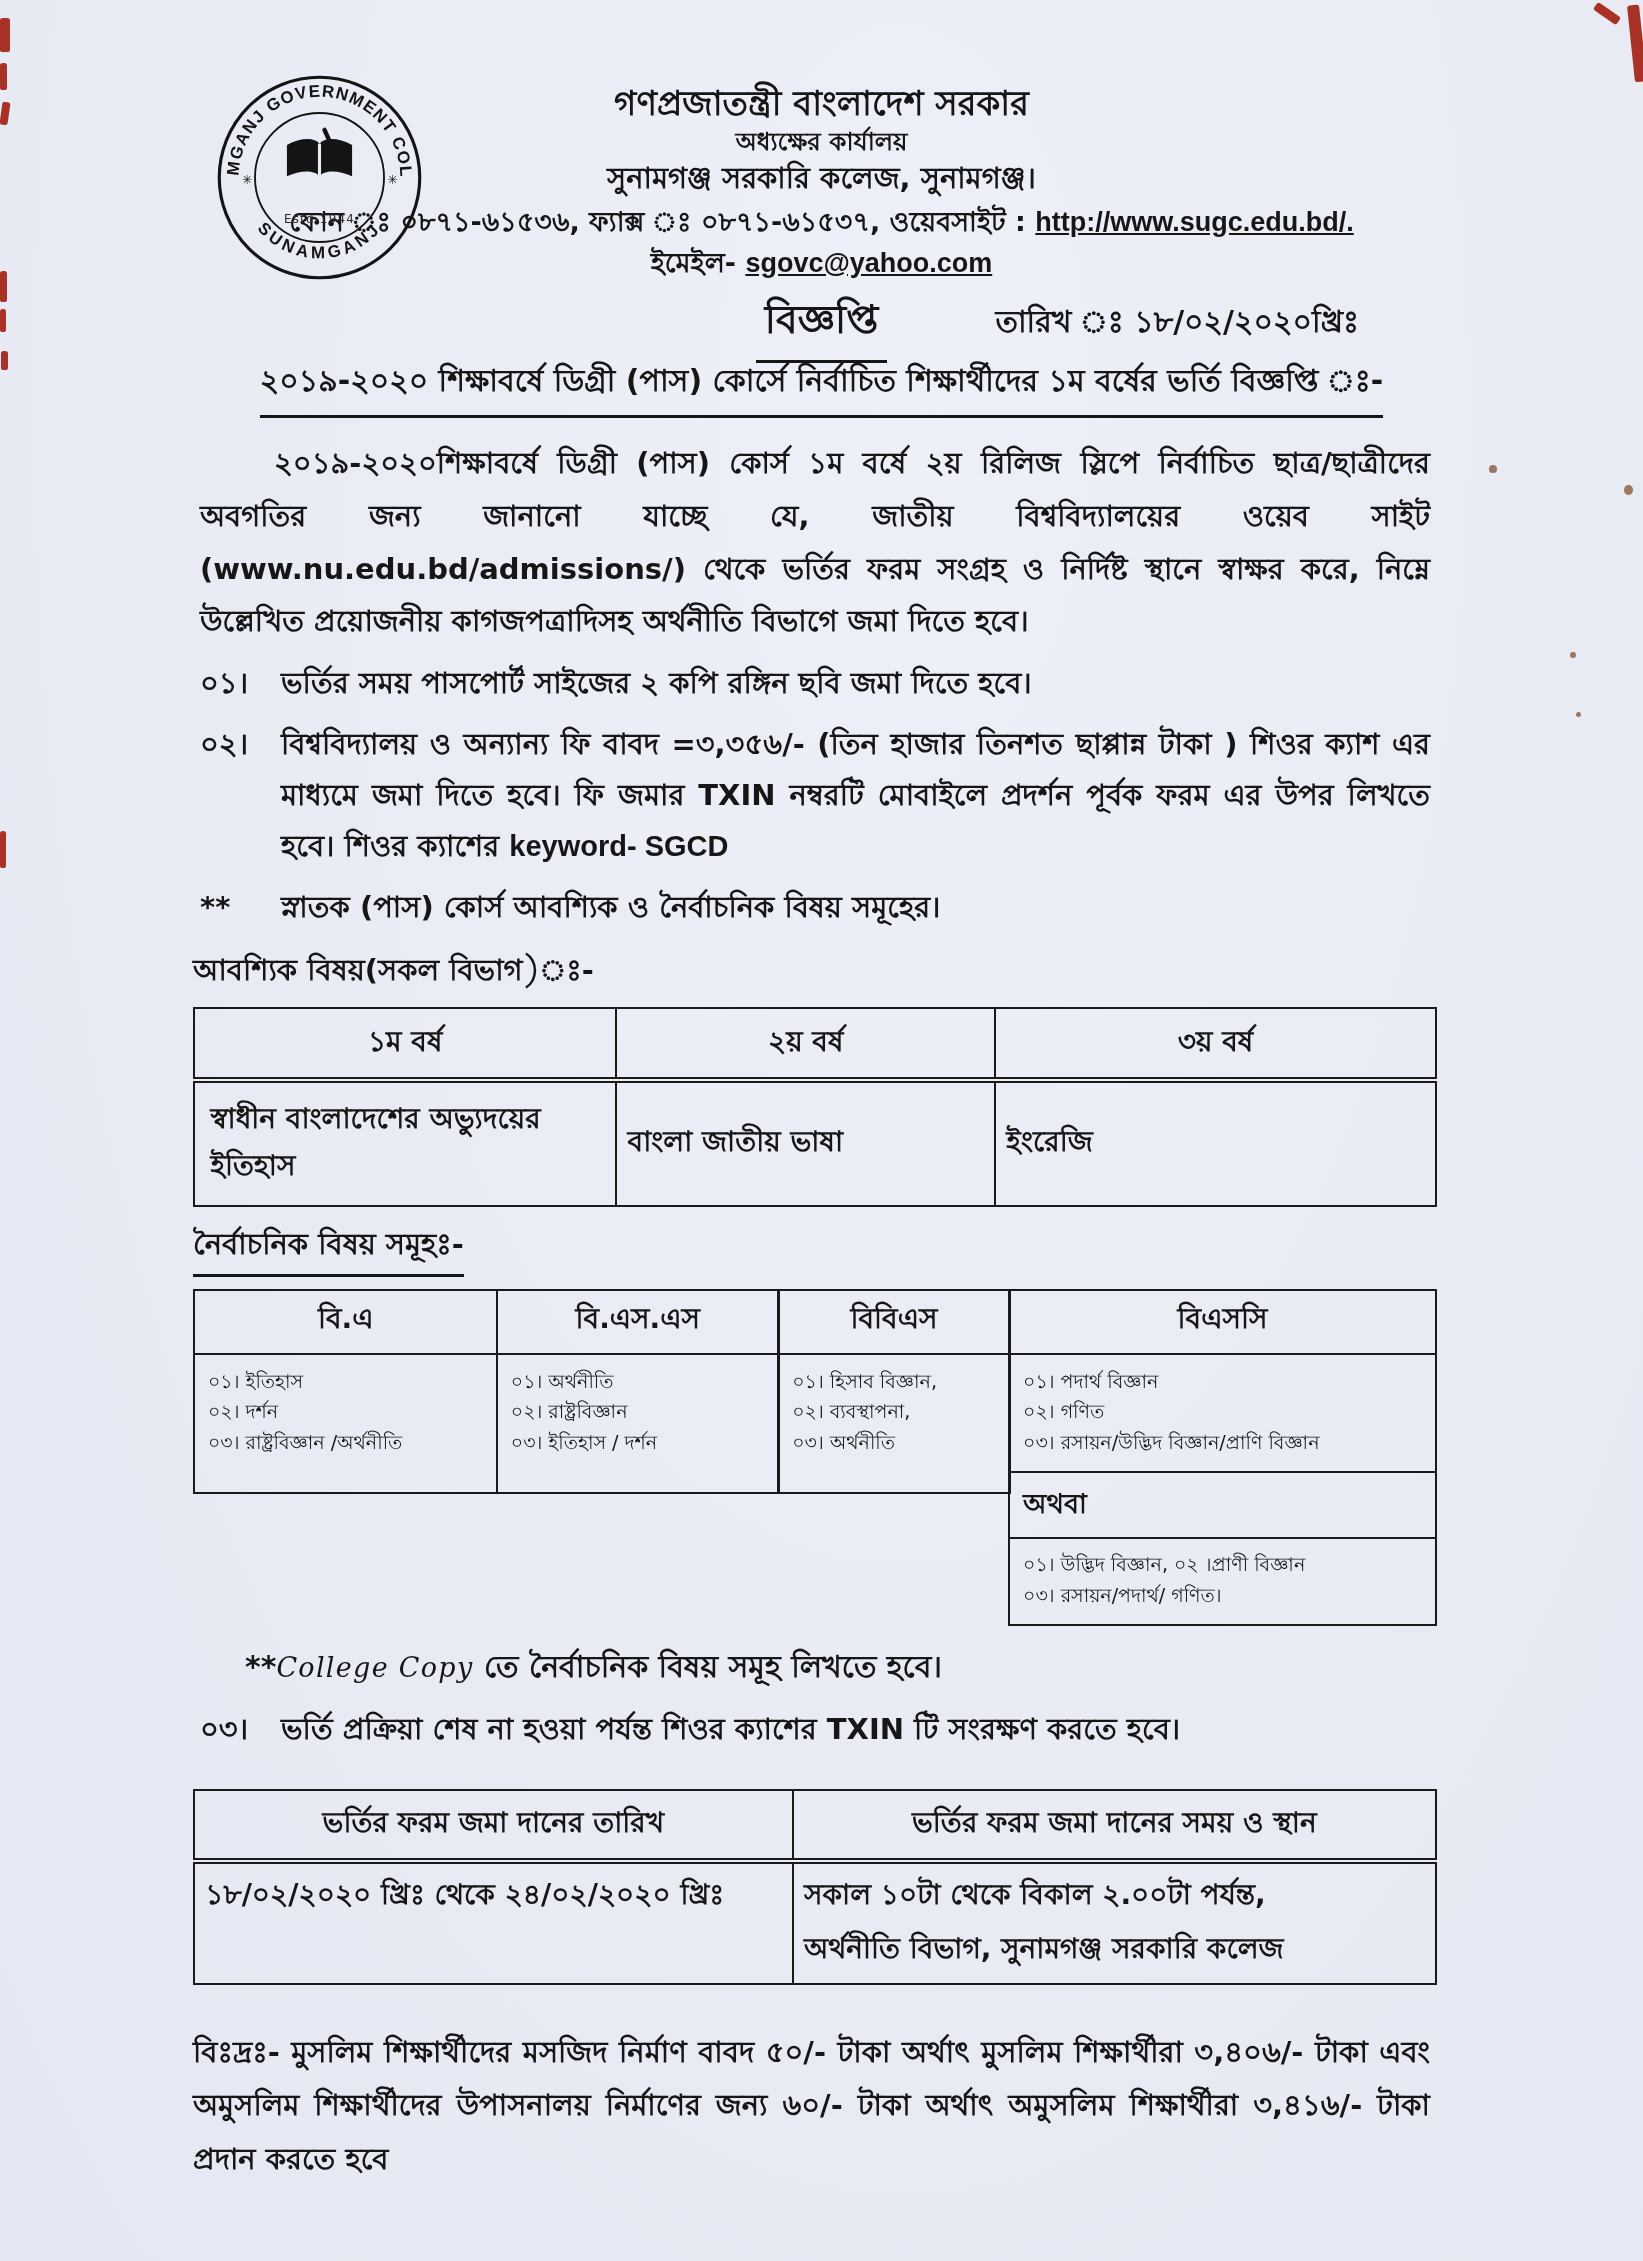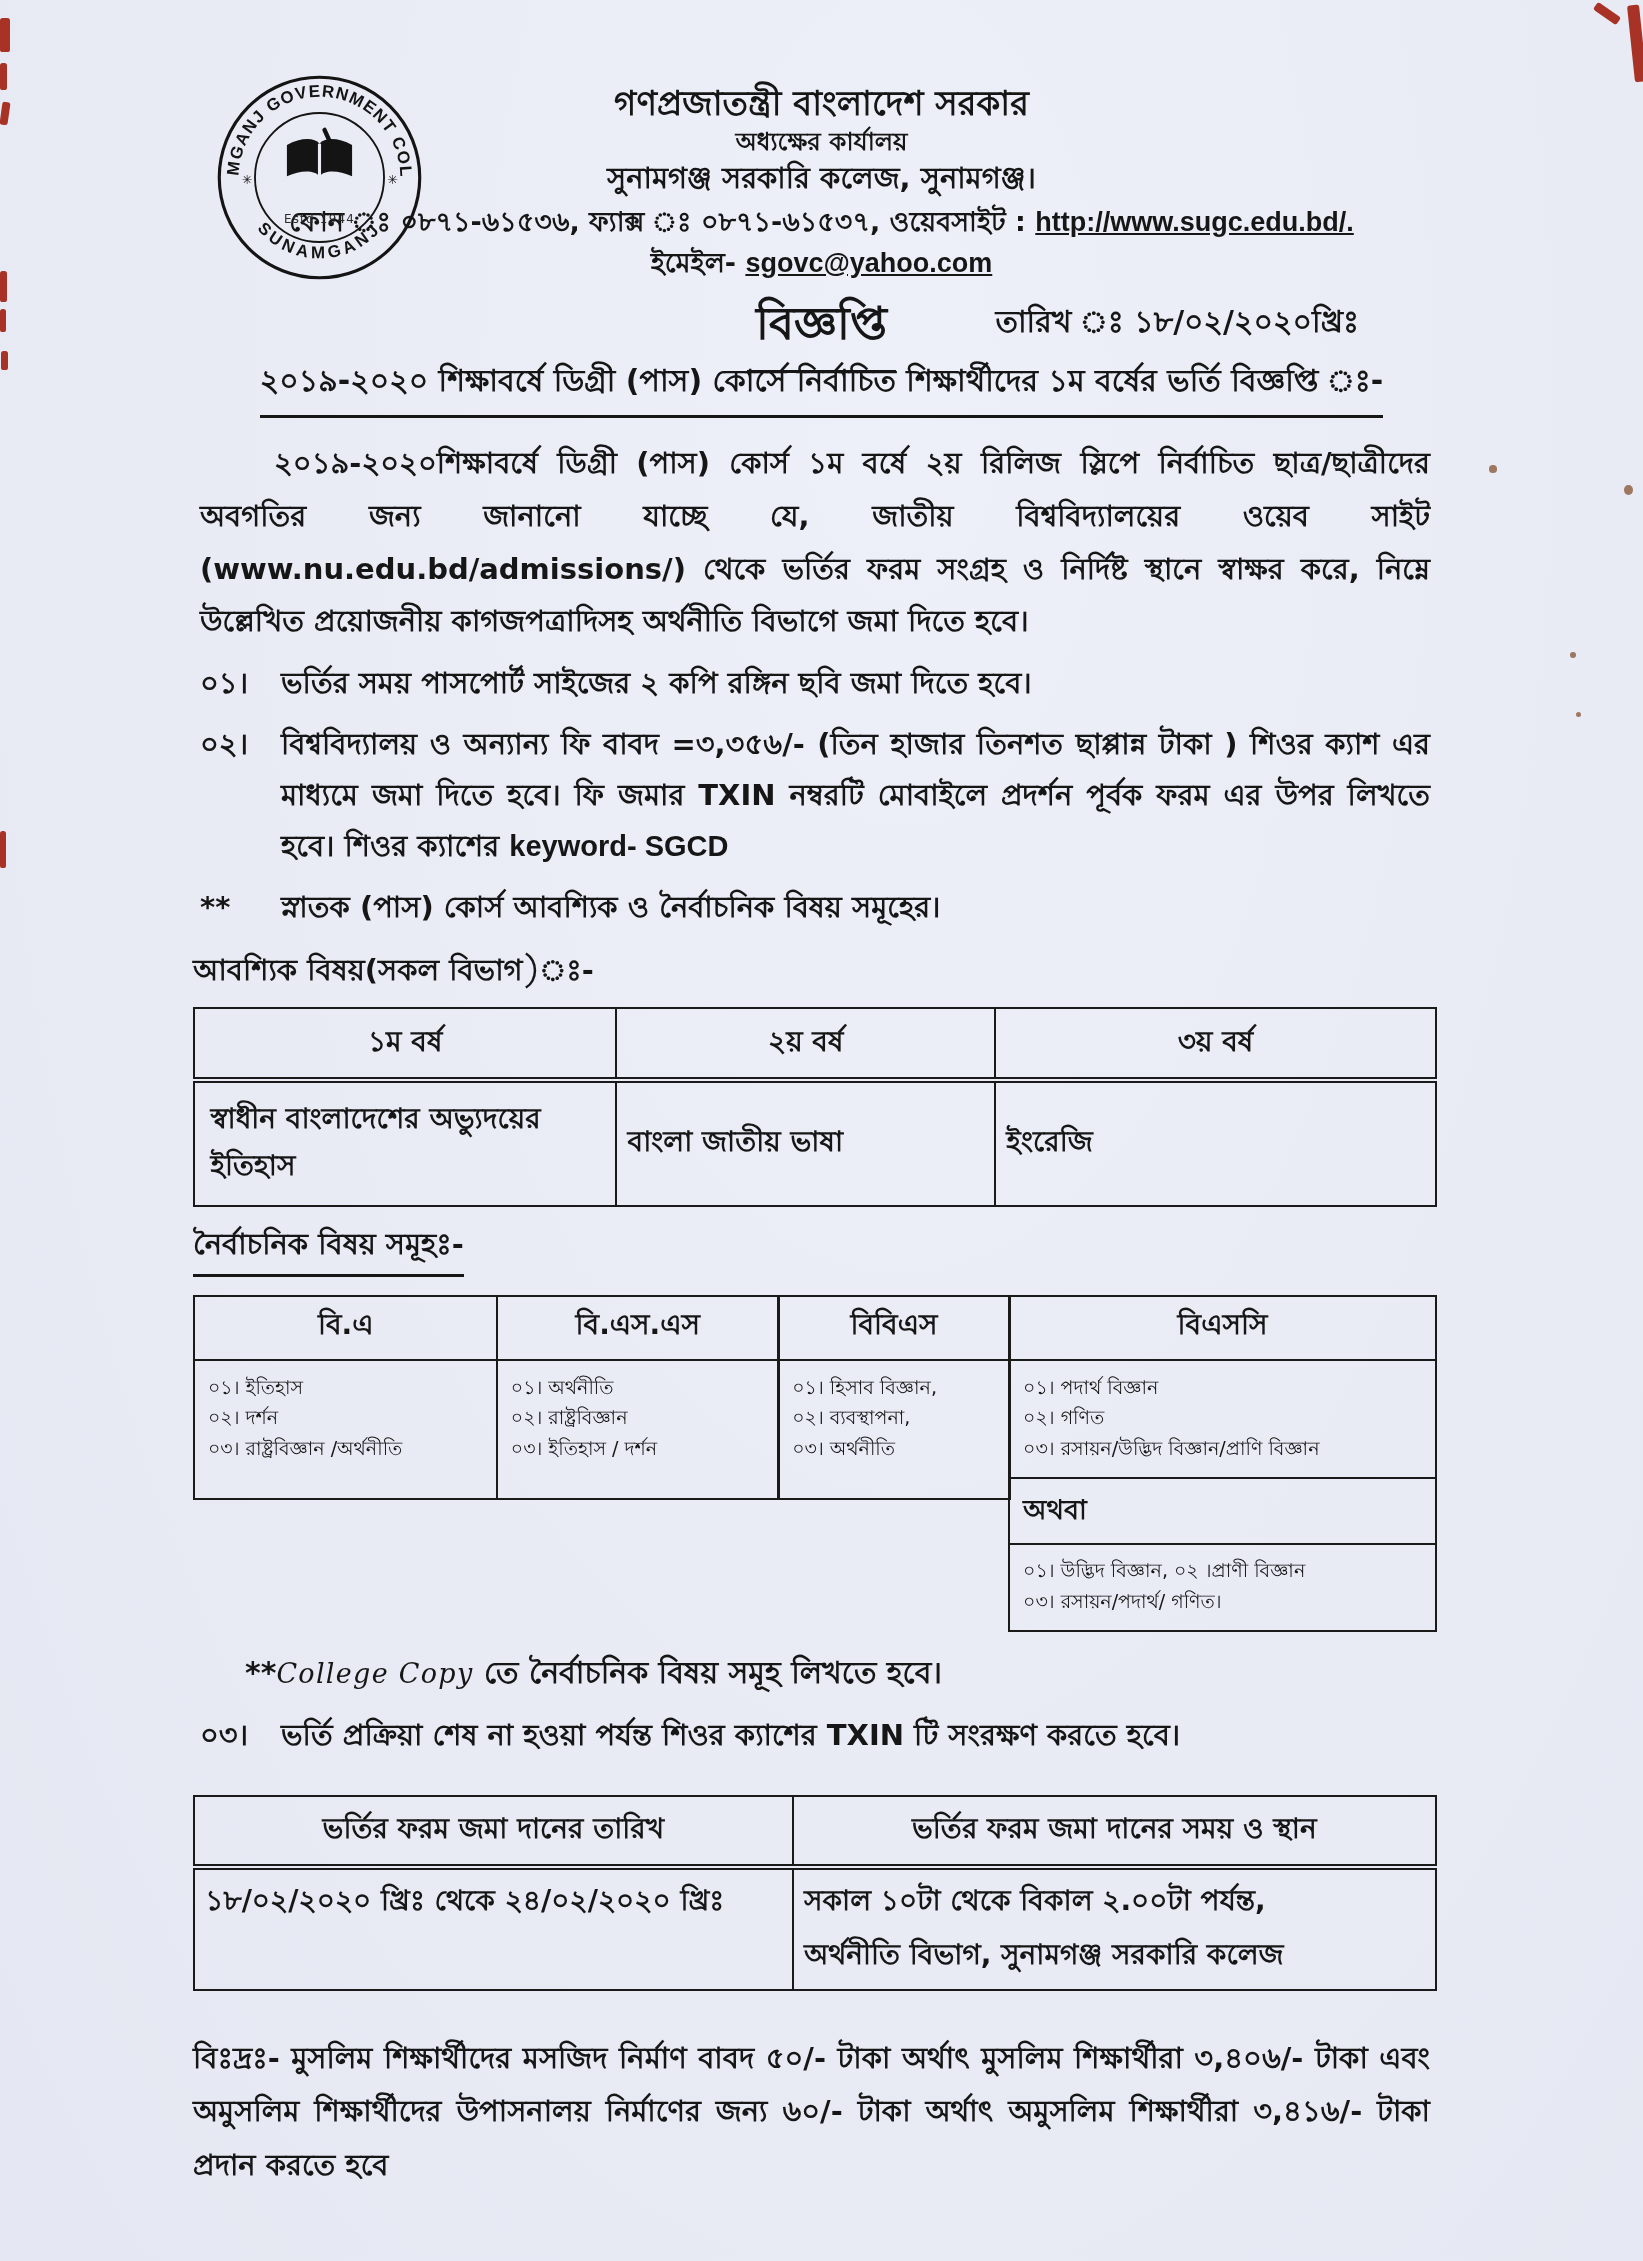--- a/index.html
+++ b/index.html
@@ -18,41 +18,41 @@
   .header-text{padding-top:82px;text-align:center;font-weight:bold;}
   .h-gov{font-size:34px;line-height:1.25;}
   .h-office{font-size:24.5px;line-height:1.35;}
   .h-college{font-size:29px;line-height:1.4;}
   .h-contact{font-size:27px;line-height:1.5;margin-top:3.9px;}
   .h-website{text-decoration:underline;font-family:"Liberation Sans",sans-serif;}
   .h-email{font-size:27px;line-height:1.45;}
   .h-email-addr{text-decoration:underline;font-family:"Liberation Sans",sans-serif;}
   
   .title-row{position:relative;text-align:center;margin-top:6.4px;height:67px;}
-  .notice-title{display:inline-block;font-size:45px;font-weight:bold;border-bottom:3.2px solid #161616;padding:0 9px 6.4px;}
+  .notice-title{display:inline-block;font-size:39px;font-weight:bold;border-bottom:3.2px solid #161616;padding:0 9px 6.4px;}
   .notice-date{position:absolute;right:284px;top:9px;font-size:30px;font-weight:bold;}
   .subject-row{text-align:center;margin-top:1.3px;}
   .subject{display:inline-block;font-size:30px;font-weight:bold;border-bottom:3.2px solid #161616;padding-bottom:6.4px;}
   
   .intro{margin:19.3px 213px 0 200px;font-size:29px;font-weight:bold;line-height:1.82;text-align:justify;text-indent:74px;}
   .item{display:flex;margin:10.3px 213px 0 200px;font-size:29px;font-weight:bold;line-height:1.75;}
   .item .no{flex:none;width:81px;}
   .item .body{flex:1;text-align:justify;}
   .kw{font-family:"Liberation Sans",sans-serif;font-weight:bold;}
   .sec-label{margin:14px 0 0 193px;font-size:29px;font-weight:bold;}
   .sec-label.u{display:inline-block;border-bottom:3.2px solid #161616;padding-bottom:3.9px;}
   
   table{border-collapse:collapse;margin:11.6px 0 0 193px;width:1244px;}
   table,td,th{border:2.6px solid #1a1a1a;}
   th{font-size:28px;font-weight:bold;padding:10.3px 6.4px;border-bottom:6.4px double #1a1a1a;}
   td{font-size:28px;font-weight:bold;padding:14px 10.3px;}
   .c{}
   .l{text-align:left;padding-left:15.5px;}
   
-  .etable{display:flex;align-items:flex-start;margin:18px 0 0 193px;width:1244px;}
+  .etable{display:flex;align-items:flex-start;margin:12px 0 0 193px;width:1244px;}
   .ecol{border:2.6px solid #1a1a1a;box-sizing:border-box;background:transparent;}
   .ecol + .ecol{margin-left:-2.6px;}
   .ecol .ehead{font-size:28px;font-weight:bold;text-align:center;padding:6.4px 3.9px 9px;border-bottom:2.6px solid #1a1a1a;}
   .ecol ul{list-style:none;margin:0;padding:10.3px 6.4px 13px 13px;}
   .ecol li{font-size:19px;font-weight:normal;line-height:1.62;}
   .c1{width:314px;min-height:205px;}
   .c2{width:292px;min-height:205px;}
   .c3{width:240px;min-height:205px;}
   .c4{width:441px;}
   .ordiv{border-top:2.6px solid #1a1a1a;}

